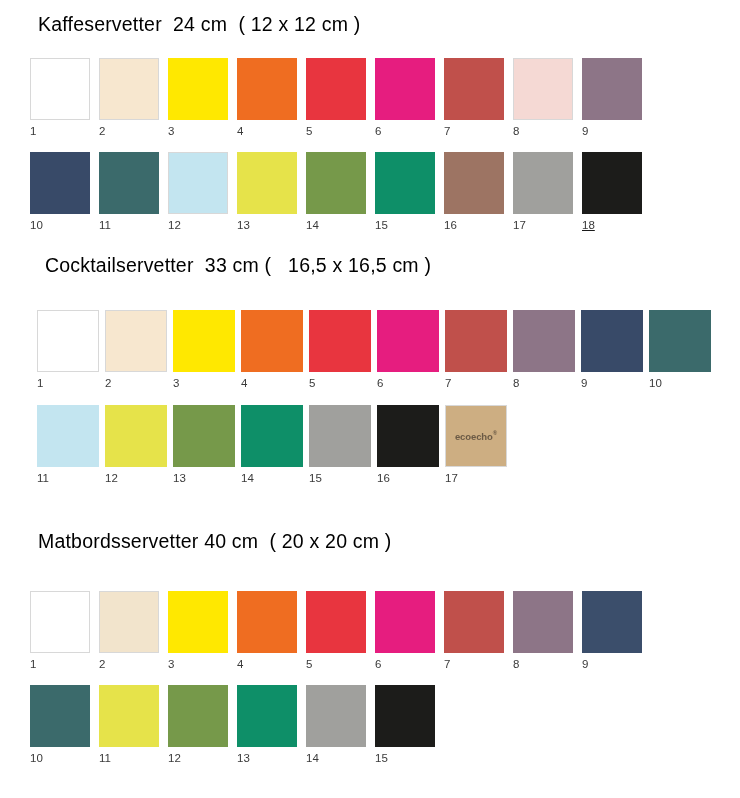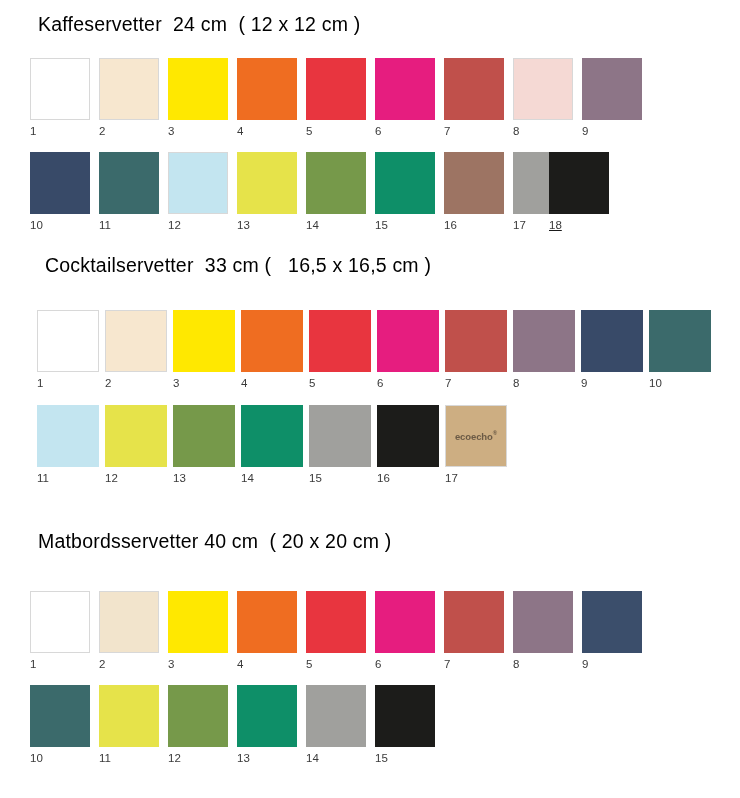--- a/index.html
+++ b/index.html
@@ -146,21 +146,21 @@
           <div class="swatch-label">15</div>
         </div>
         <div class="swatch-cell" style="left: 444px;">
           <div class="swatch" style="width: 60px; height: 62px; background: rgb(157, 116, 99);"></div>
           <div class="swatch-label">16</div>
         </div>
         <div class="swatch-cell" style="left: 513px;">
           <div class="swatch" style="width: 60px; height: 62px; background: rgb(160, 160, 157);"></div>
           <div class="swatch-label">17</div>
         </div>
-        <div class="swatch-cell" style="left: 549px; text-decoration: underline;">
+        <div class="swatch-cell" style="left: 582px; text-decoration: underline;">
           <div class="swatch" style="width: 60px; height: 62px; background: rgb(28, 28, 26);"></div>
           <div class="swatch-label">18</div>
         </div>
       </div>
     </div>
     <div class="section" style="top: 0px;">
       <div class="section-title" style="position: absolute; left: 45px; top: 255px;">Cocktailservetter  33 cm (   16,5 x 16,5 cm )</div>
       <div class="swatch-row" style="position: absolute; left: 0px; top: 310px; height: 84px;">
         <div class="swatch-cell" style="left: 37px;">
           <div class="swatch bordered" style="width: 62px; height: 62px; background: rgb(255, 255, 255);"></div>

